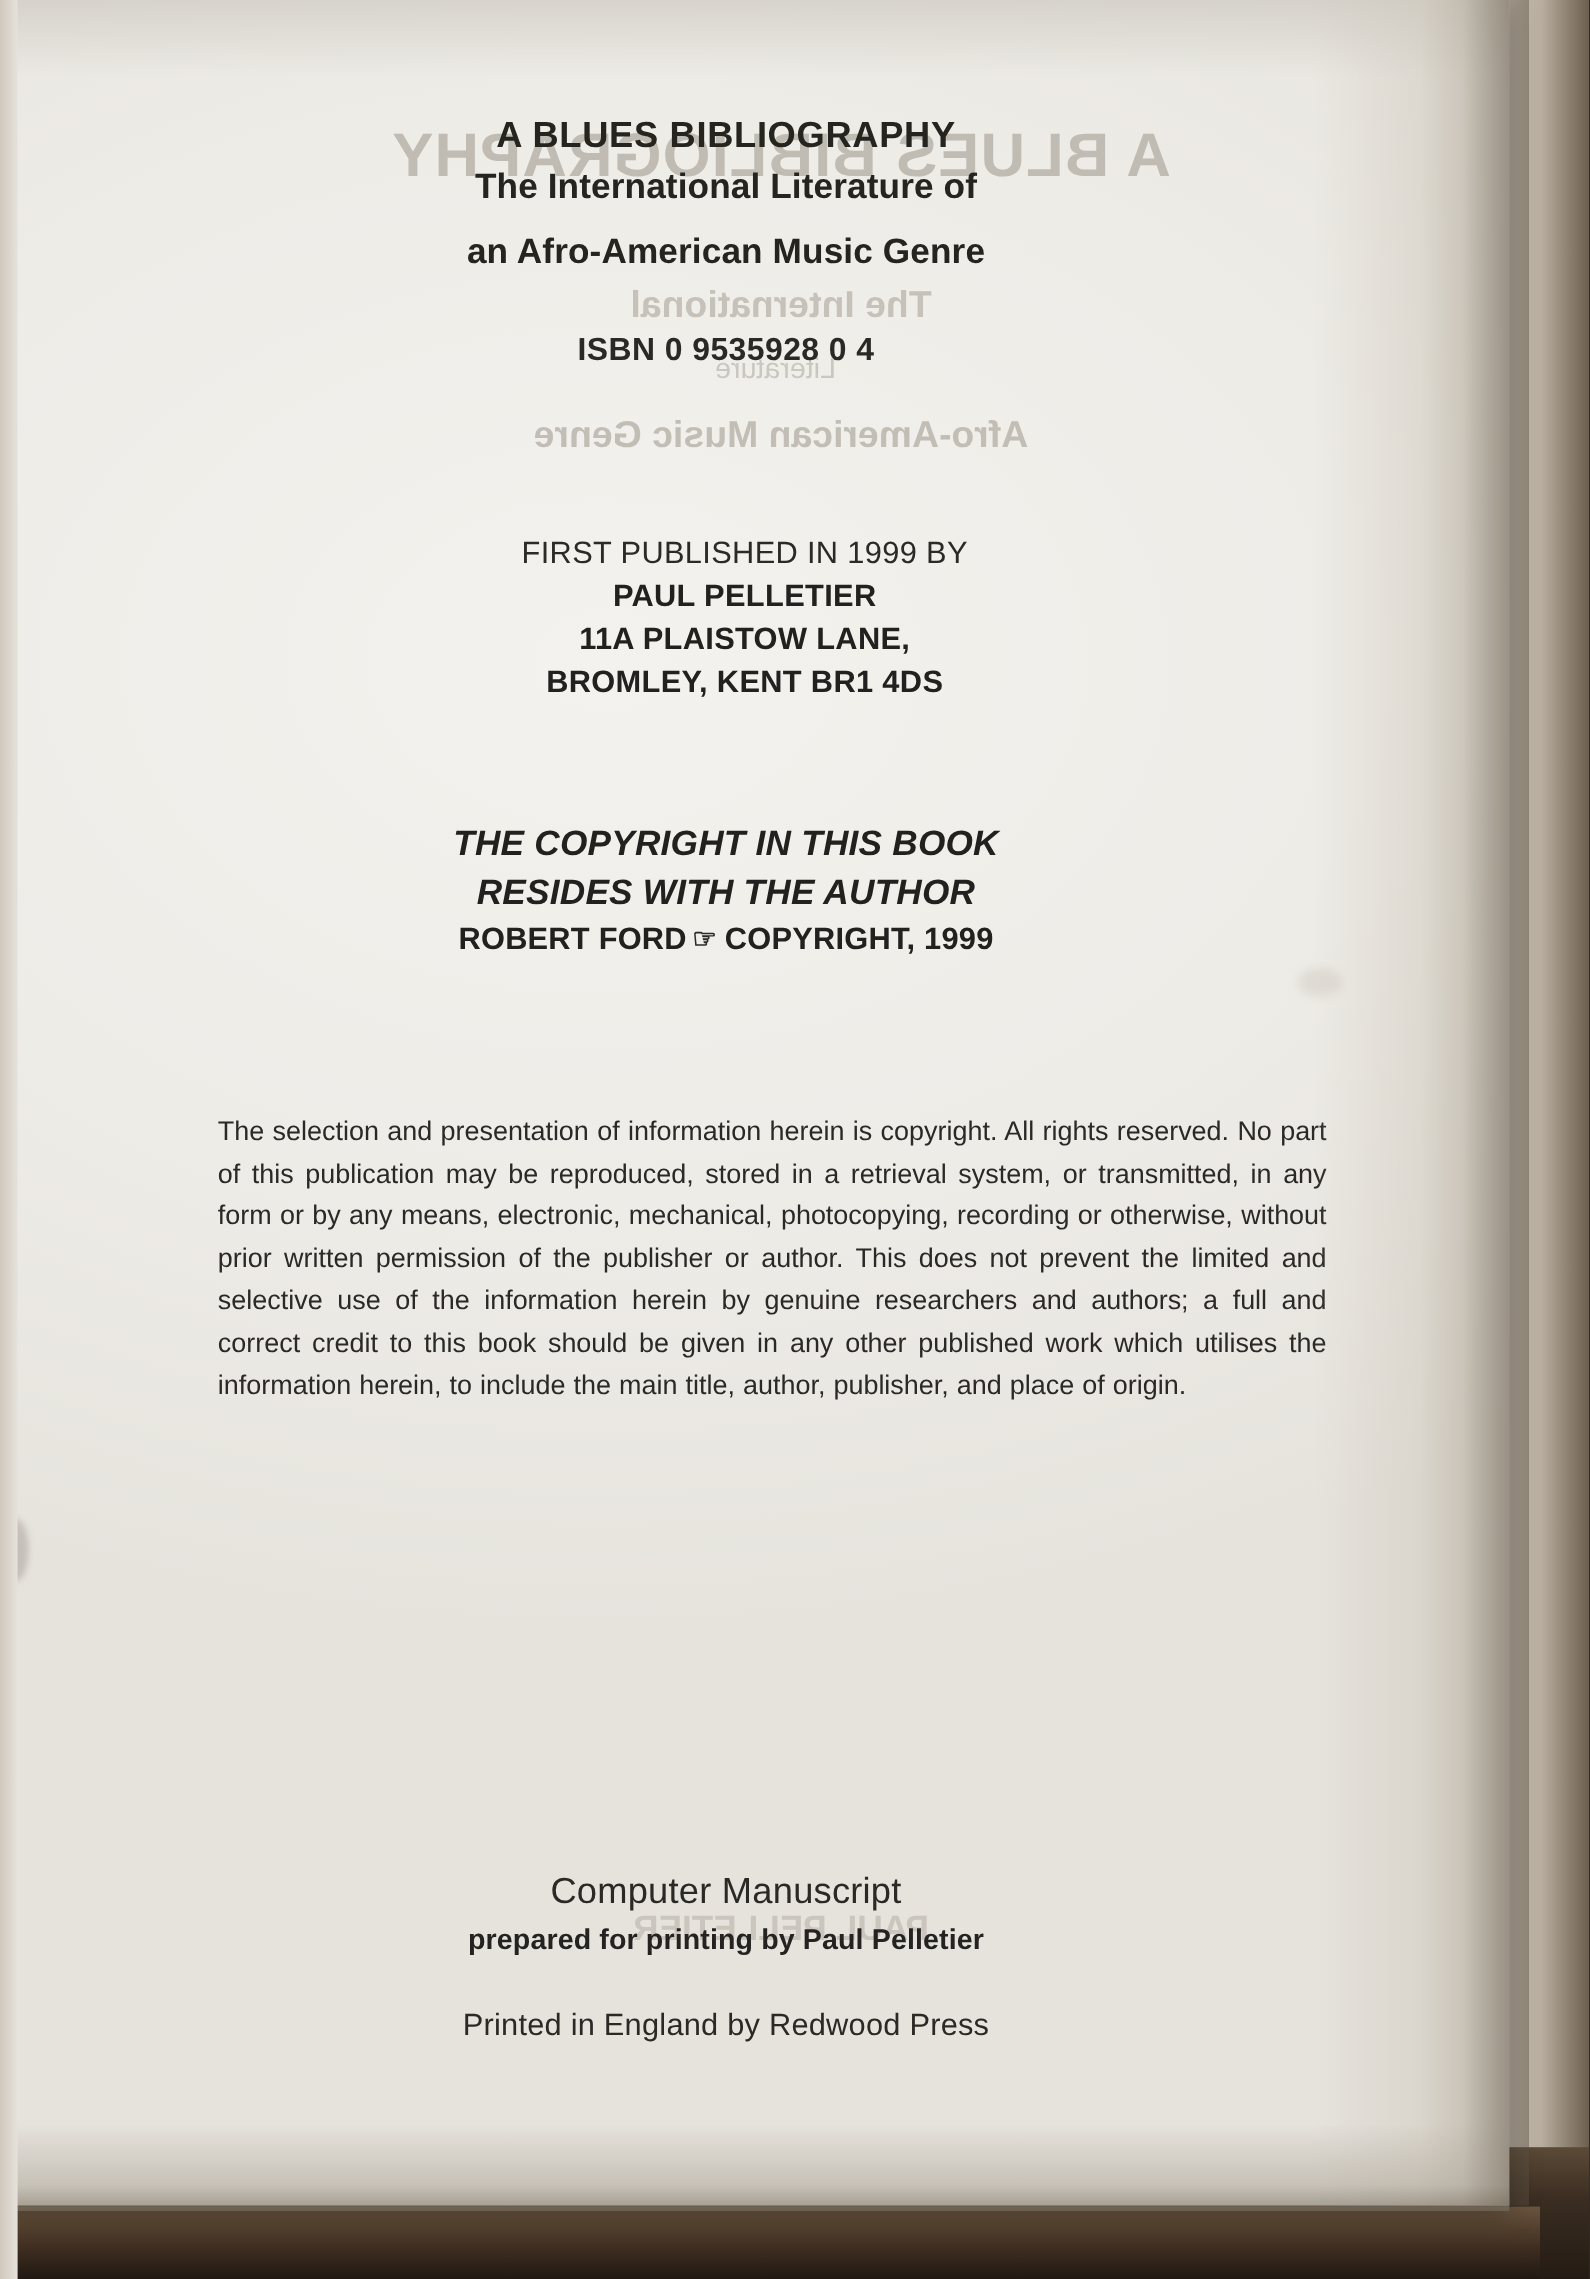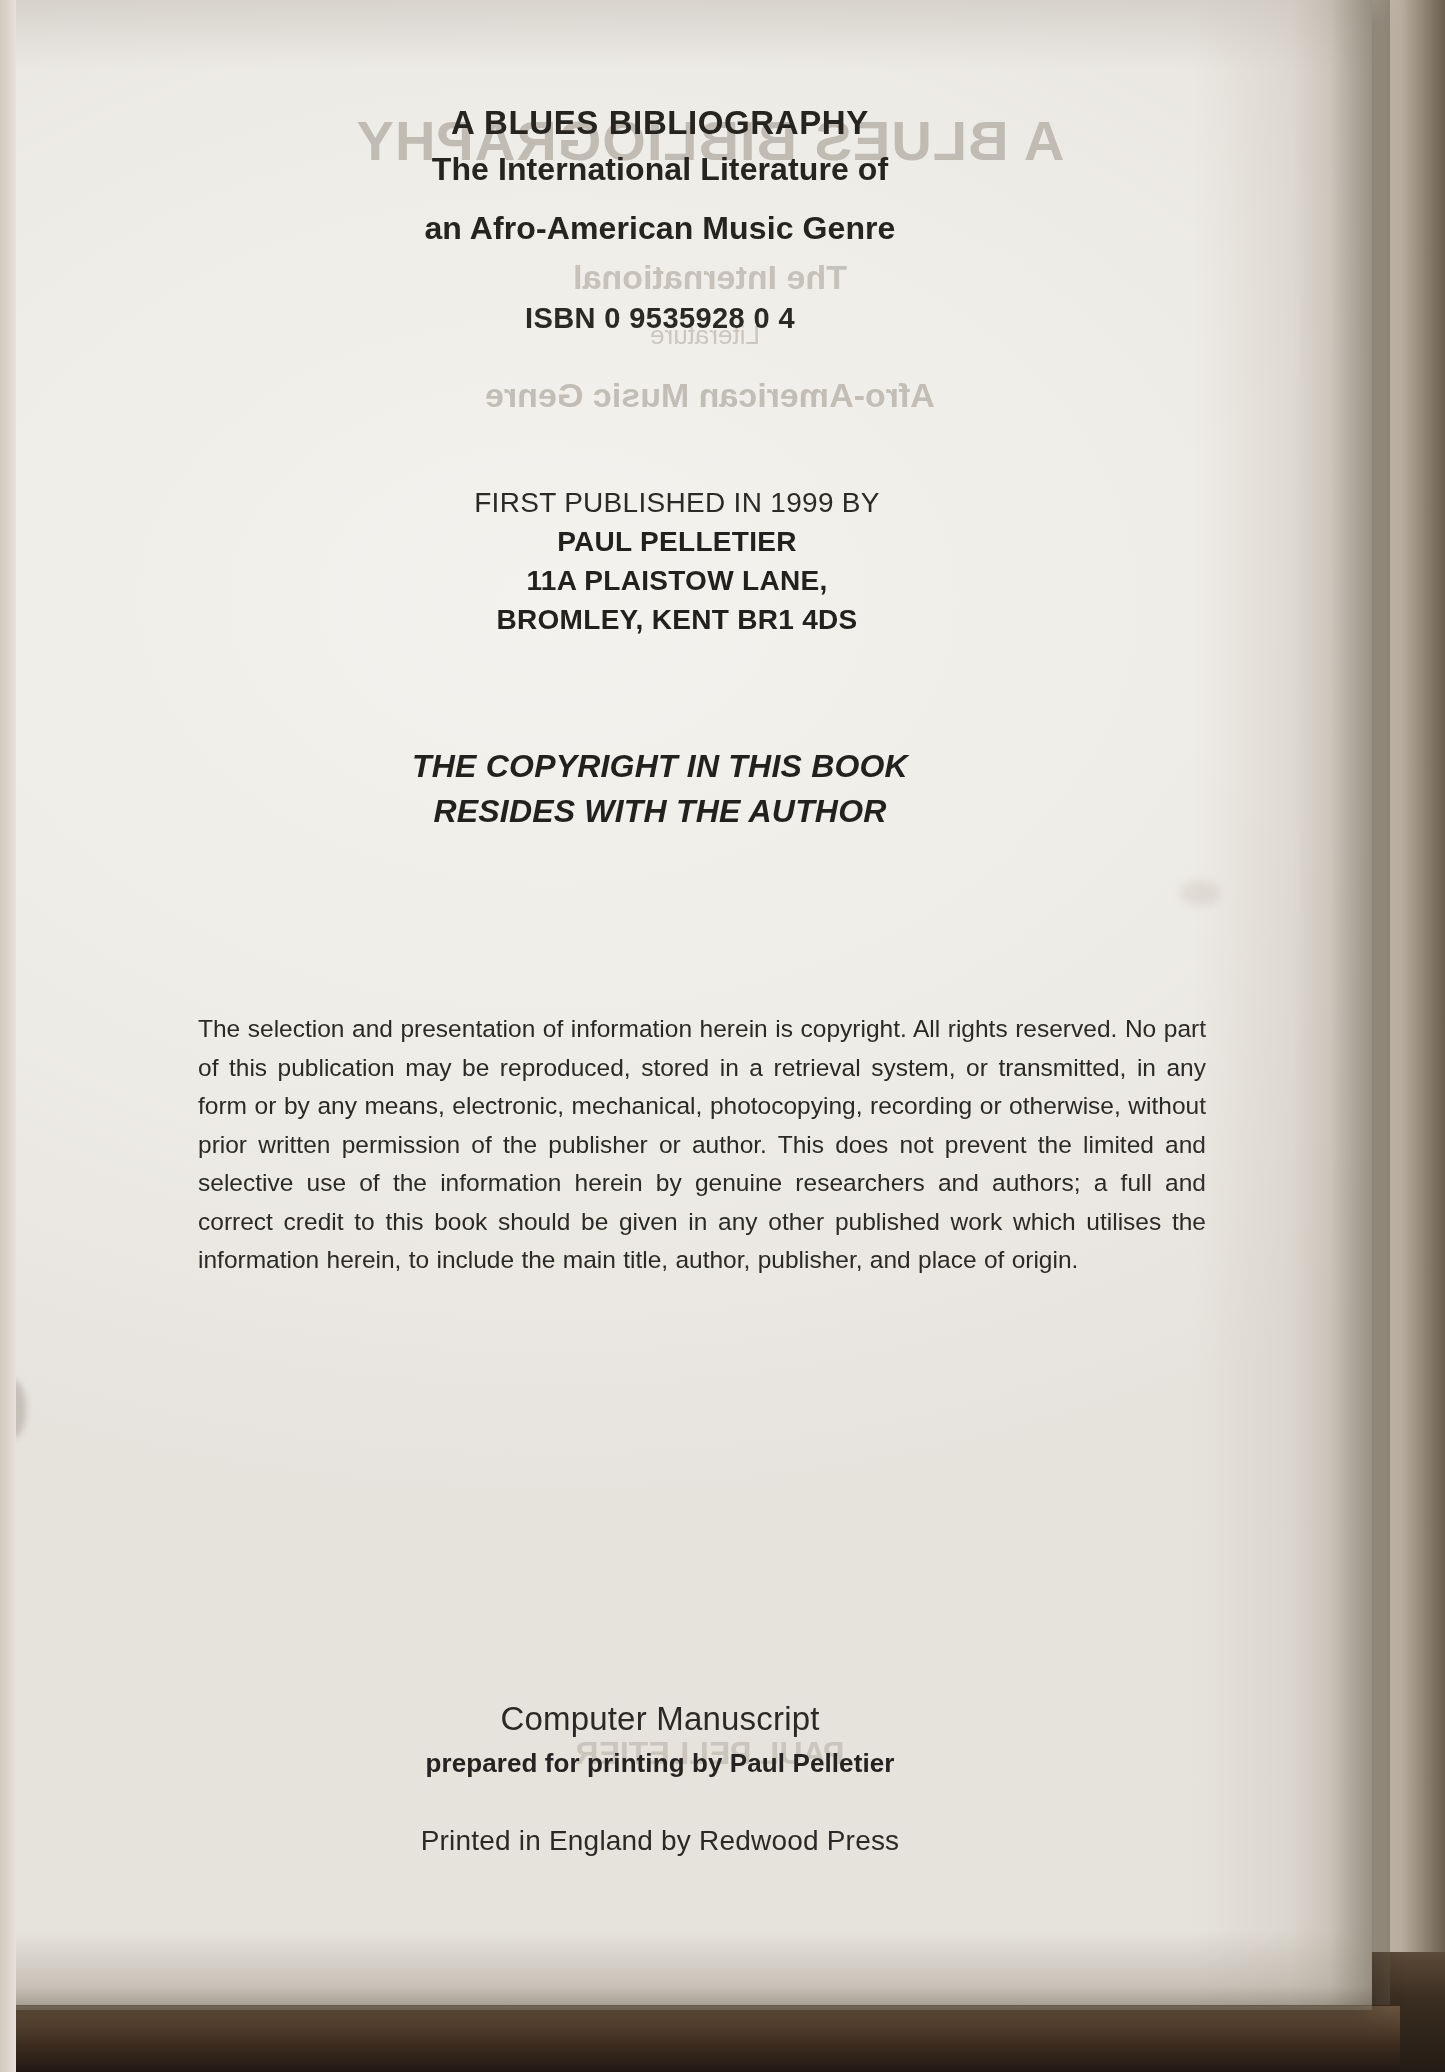--- a/index.html
+++ b/index.html
@@ -333,20 +333,21 @@
       <div class="publisher">
         <div class="line pub-first">FIRST PUBLISHED IN 1999 BY</div>
         <div class="line pub-bold">PAUL PELLETIER</div>
         <div class="line pub-bold">11A PLAISTOW LANE,</div>
         <div class="line pub-bold">BROMLEY, KENT BR1 4DS</div>
       </div>
 
       <div class="copyright">
         <div class="line cp-ital">THE COPYRIGHT IN THIS BOOK</div>
         <div class="line cp-ital">RESIDES WITH THE AUTHOR</div>
+        <div class="line cp-author"><span>ROBERT FORD</span><span class="hand-icon">☞</span><span>COPYRIGHT, 1999</span></div>
       </div>
 
       <div class="notice">The selection and presentation of information herein is copyright. All rights reserved. No part of this publication may be reproduced, stored in a retrieval system, or transmitted, in any form or by any means, electronic, mechanical, photocopying, recording or otherwise, without prior written permission of the publisher or author. This does not prevent the limited and selective use of the information herein by genuine researchers and authors; a full and correct credit to this book should be given in any other published work which utilises the information herein, to include the main title, author, publisher, and place of origin.</div>
 
       <div class="colophon">
         <div class="line c-manuscript">Computer Manuscript</div>
         <div class="line c-prepared">prepared for printing by Paul Pelletier</div>
         <div class="line c-printed">Printed in England by Redwood Press</div>
       </div>
 

